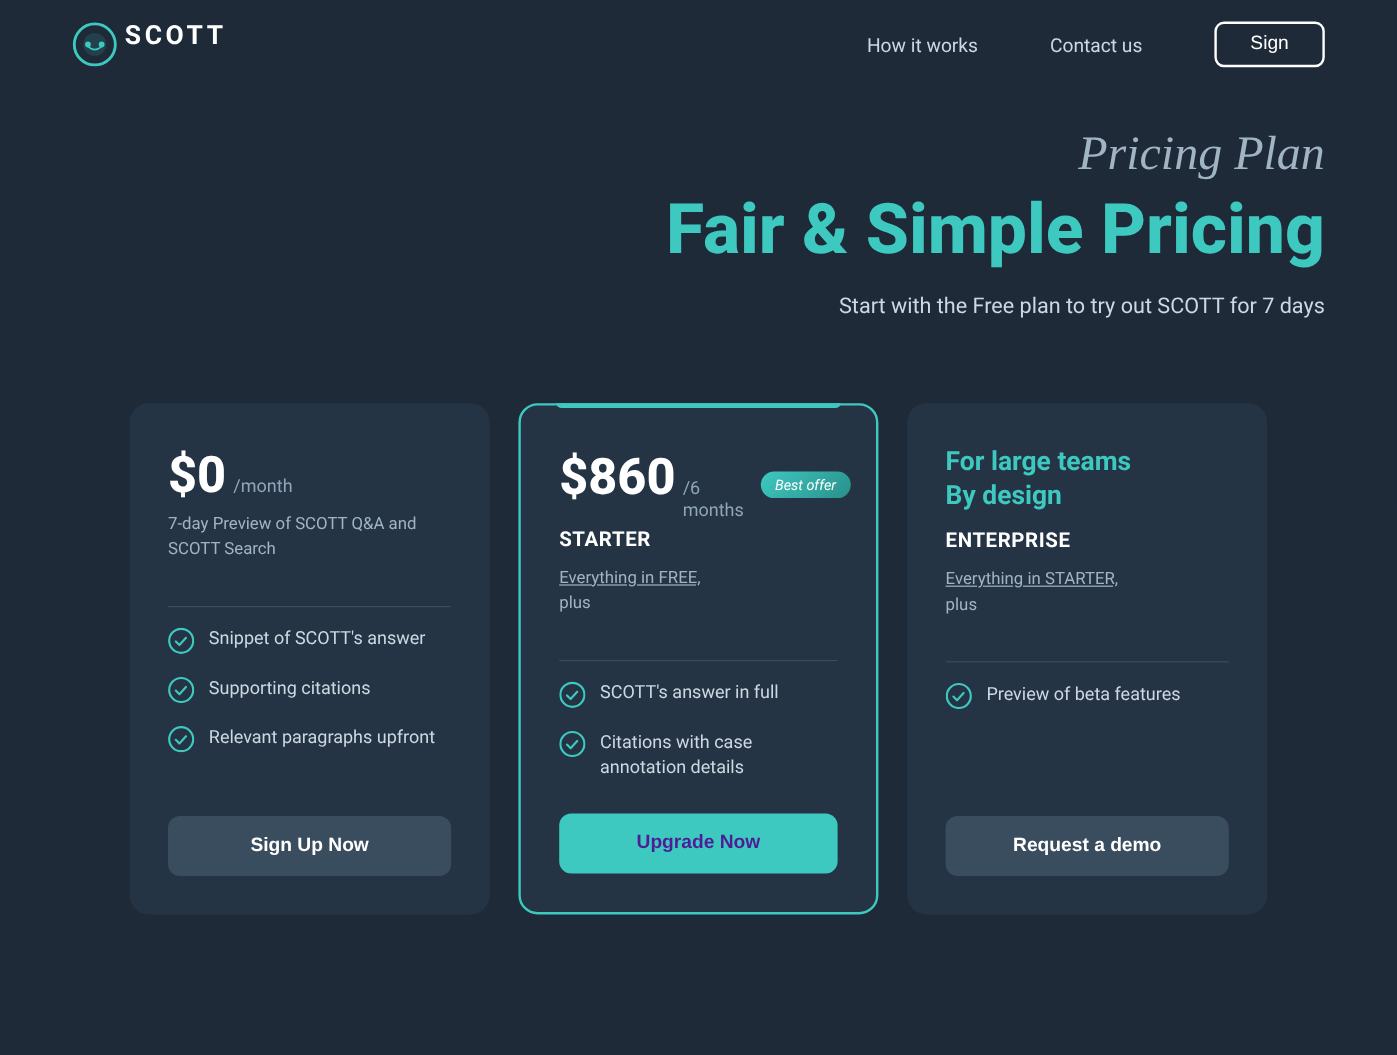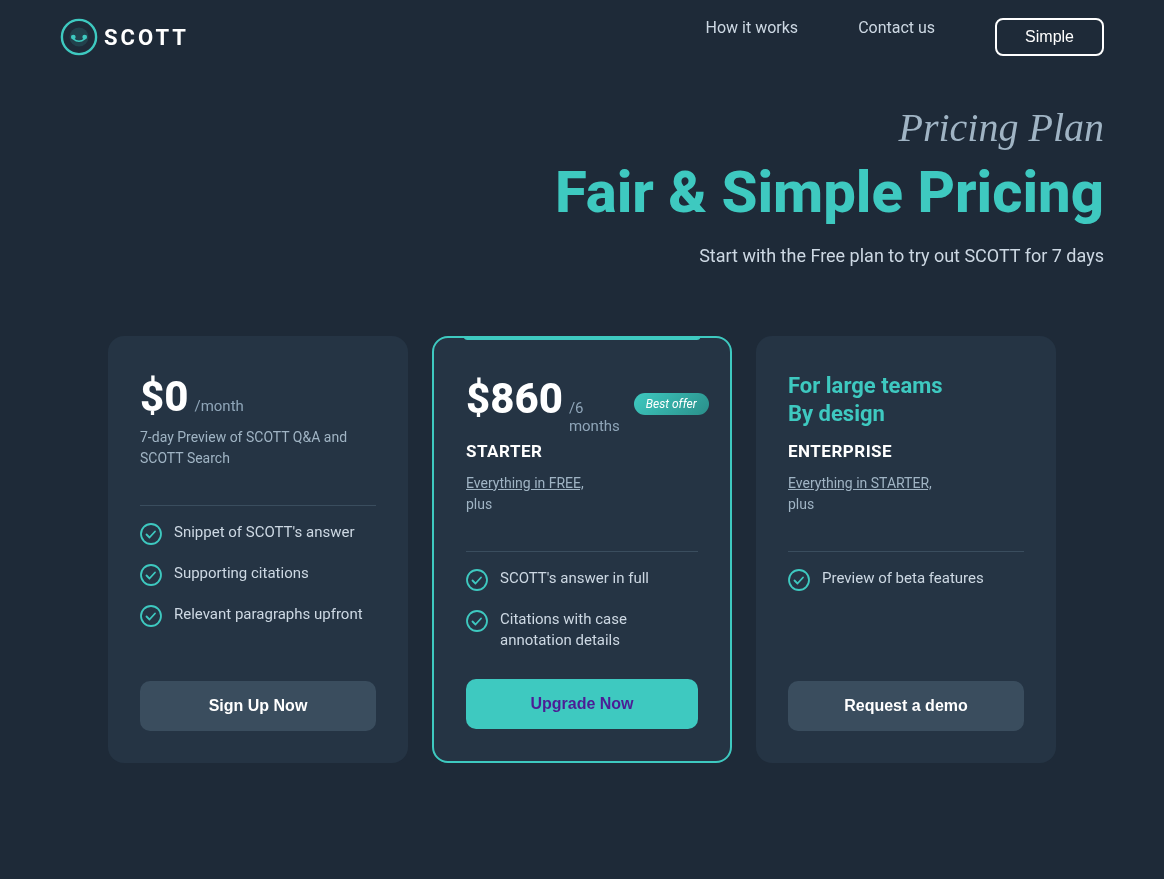--- a/index.html
+++ b/index.html
@@ -15,39 +15,39 @@
     
     nav {
       display: flex;
       align-items: center;
       justify-content: space-between;
       padding: 18px 60px;
     }
 
     .logo {
       display: flex;
-      align-items: center;
+      align-items: flex-start;
       gap: 6px;
     }
 
     .logo-text {
       color: #ffffff;
       font-size: 22px;
       font-weight: 700;
       letter-spacing: 3px;
     }
 
     .logo-icon {
       width: 38px;
       height: 38px;
     }
 
     .nav-links {
       display: flex;
-      align-items: flex-start;
+      align-items: center;
       gap: 60px;
     }
 
     .nav-link {
       color: #cdd8e3;
       font-size: 16px;
       text-decoration: none;
       cursor: pointer;
     }
 
@@ -261,21 +261,21 @@
       <circle cx="14" cy="20" r="2.5" fill="#3ec9c0"></circle>
       <circle cx="26" cy="20" r="2.5" fill="#3ec9c0"></circle>
       <path d="M14 22 Q20 27 26 22" stroke="#3ec9c0" stroke-width="1.5" fill="none" stroke-linecap="round"></path>
     </svg>
     <span class="logo-text">SCOTT</span>
   </div>
 
   <div class="nav-links">
     <a class="nav-link">How it works</a>
     <a class="nav-link">Contact us</a>
-    <button class="nav-login">Simple</button>
+    <button class="nav-login">Sign</button>
   </div>
 </nav>
 
 <div class="hero">
   <div class="pricing-plan-script">Pricing Plan</div>
   <h1 class="hero-title">Fair &amp; Simple Pricing</h1>
   <p class="hero-subtitle">Start with the Free plan to try out SCOTT for 7 days</p>
 </div>
 
 <div class="cards-container">

